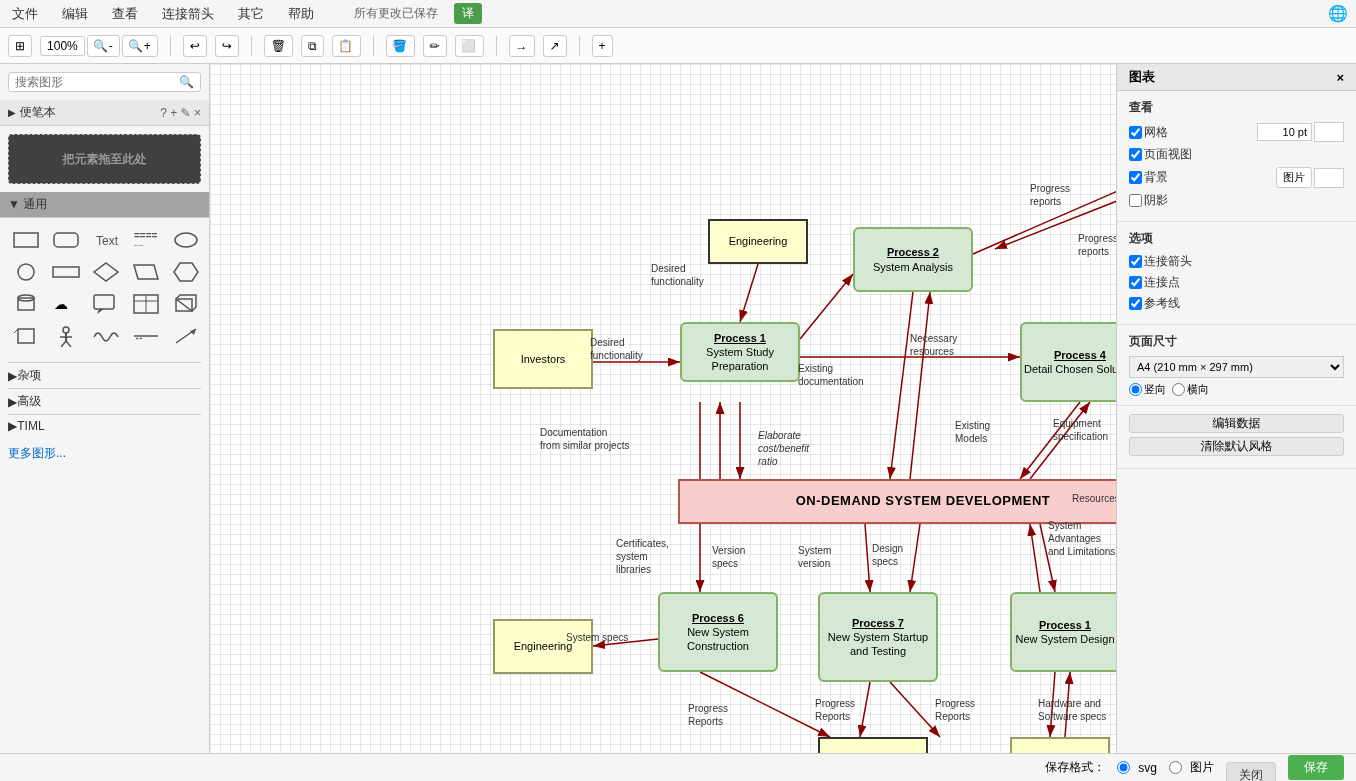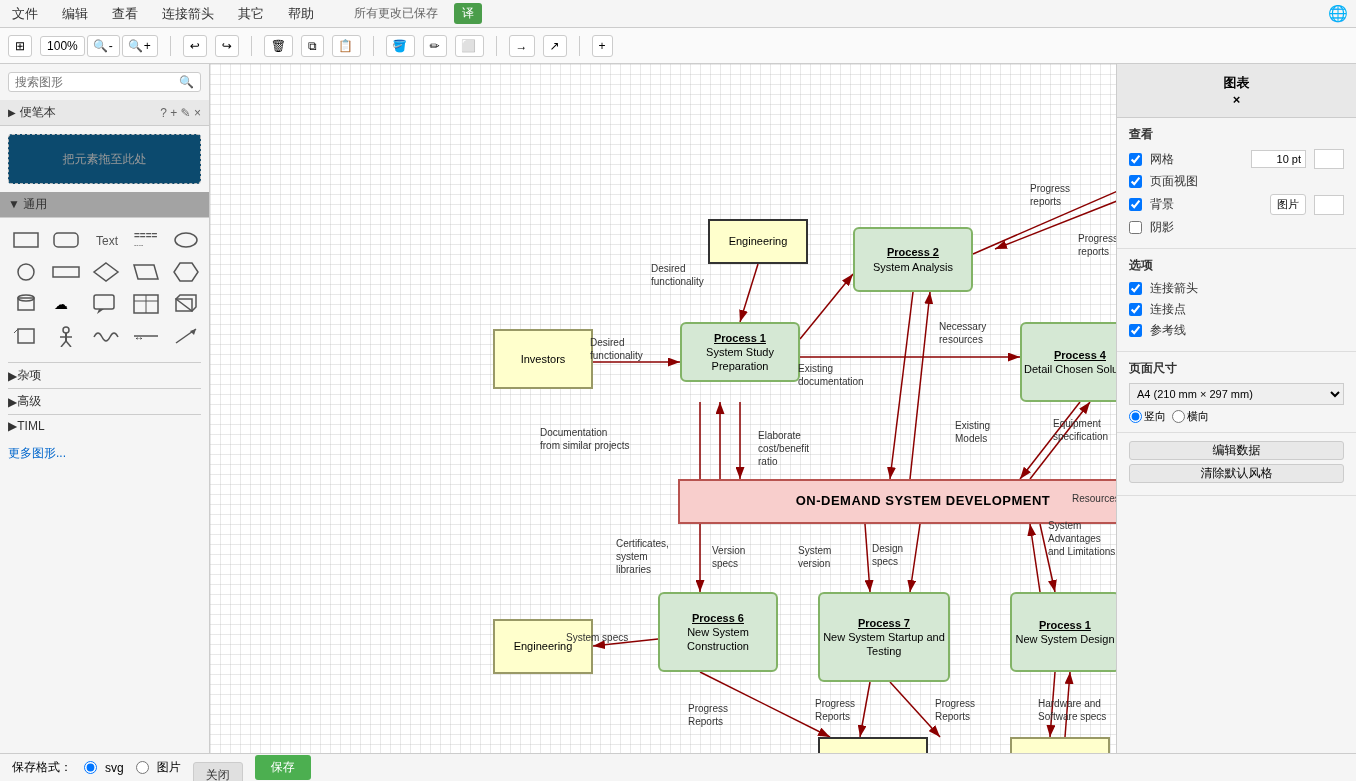--- a/index.html
+++ b/index.html
@@ -41,22 +41,22 @@
     .sidebar-section-header {
       display: flex; align-items: center; padding: 4px 8px; cursor: pointer;
       font-size: 12px; color: #333; background: #e8e8e8; border-bottom: 1px solid #ccc;
       gap: 4px;
     }
     .sidebar-section-header .triangle { font-size: 10px; }
     .sidebar-icons-help { margin-left: auto; display: flex; gap: 4px; color: #666; }
 
     .drop-zone {
       margin: 8px; border: 1px dashed #bbb; border-radius: 4px;
-      background: #0c4a6e; height: 50px; display: flex; align-items: center;
-      justify-content: center; color: #999; font-size: 12px;
+      background: #404040; height: 50px; display: flex; align-items: center;
+      justify-content: center; color: #999; font-size: 12px; font-weight: bold;
     }
 
     .shape-section-header {
       padding: 4px 8px; font-size: 12px; color: #333; background: #a3a3a3;
       border-bottom: 1px solid #ccc; cursor: pointer;
     }
     .shapes-grid {
       display: grid; grid-template-columns: repeat(6, 1fr); gap: 4px;
       padding: 8px;
     }
@@ -82,44 +82,44 @@
       background-size: 10px 10px;
     }
 
     
     #right-panel {
       width: 240px; background: #f5f5f5; border-left: 1px solid #ccc;
       display: flex; flex-direction: column; padding: 0;
     }
     .panel-header {
       display: flex; align-items: center; justify-content: space-between;
-      padding: 10px 12px; background: #e8e8e8; border-bottom: 1px solid #ccc;
-      font-size: 13px; font-weight: bold; flex-direction: column;
+      padding: 4px 12px; background: #e8e8e8; border-bottom: 1px solid #ccc;
+      font-size: 13px; font-weight: bold;
     }
     .panel-section { padding: 8px 12px; border-bottom: 1px solid #ddd; }
     .panel-section-title { font-size: 12px; font-weight: bold; margin-bottom: 6px; color: #333; }
-    .panel-row { display: flex; align-items: center; gap: 8px; margin-bottom: 4px; }
+    .panel-row { display: flex; align-items: center; gap: 2px; margin-bottom: 4px; }
     .panel-row label { font-size: 12px; color: #333; flex: 1; }
     .panel-checkbox { width: 13px; height: 13px; }
     .panel-input { border: 1px solid #ccc; padding: 2px 4px; width: 55px; font-size: 11px; text-align: right; }
     .panel-color-box { width: 30px; height: 20px; border: 1px solid #ccc; background: white; cursor: pointer; }
     .panel-btn {
       display: block; width: 100%; margin-bottom: 4px;
       background: #e8e8e8; border: 1px solid #ccc; border-radius: 3px;
       cursor: pointer; font-size: 12px; text-align: center;
     }
     .panel-select { width: 100%; border: 1px solid #ccc; padding: 3px; font-size: 11px; }
     .page-size-row { display: flex; align-items: center; gap: 6px; margin-top: 4px; }
     .orientation-radio { font-size: 11px; display: flex; align-items: center; gap: 2px; }
 
     
     #bottom-bar {
       position: absolute; bottom: 0; left: 0; right: 0; height: 28px;
       background: #f5f5f5; border-top: 1px solid #ccc;
-      display: flex; align-items: center; 
+      display: flex; align-items: center; justify-content: flex-end;
       padding: 0 12px; gap: 12px; font-size: 12px;
     }
     .save-format { display: flex; align-items: center; gap: 8px; }
     .save-btn {
       background: #4CAF50; color: white; border: none; padding: 4px 16px;
       border-radius: 3px; cursor: pointer; font-size: 12px;
     }
     .close-btn-bottom {
       background: #e0e0e0; color: #333; border: 1px solid #ccc;
       padding: 4px 12px; border-radius: 3px; cursor: pointer; font-size: 12px; margin-top: 16px;
@@ -482,21 +482,21 @@
     <div class="node node-central" style="left:468px; top:415px; width:490px; height:45px;">
       <span>ON-DEMAND SYSTEM DEVELOPMENT</span>
     </div>
 
     <div class="node node-process" style="left:448px; top:528px; width:120px; height:80px;">
       <span class="node-title">Process 6</span>
       <span>New System
 Construction</span>
     </div>
 
-    <div class="node node-process" style="left:608px; top:528px; width:132px; height:90px;">
+    <div class="node node-process" style="left:608px; top:528px; width:120px; height:90px;">
       <span class="node-title">Process 7</span>
       <span>New System
 Startup and
 Testing</span>
     </div>
 
     <div class="node node-process" style="left:800px; top:528px; width:110px; height:80px;">
       <span class="node-title">Process 1</span>
       <span>New System
 Design</span>
@@ -511,38 +511,38 @@
     </div>
 
     <div class="node node-external" style="left:800px; top:673px; width:100px; height:50px; border:2px solid #999966; background:#ffffcc;">
       <span>Vendors</span>
     </div>
 
     <div class="arrow-label" style="left:441px; top:198px;">Desired<br>functionality</div>
     <div class="arrow-label" style="left:380px; top:272px;">Desired<br>functionality</div>
     <div class="arrow-label" style="left:330px; top:362px;">Documentation<br>from similar projects</div>
     <div class="arrow-label" style="left:588px; top:298px;">Existing<br>documentation</div>
-    <div class="arrow-label" style="left:700px; top:256px;padding-left:29px;">Necessary<br>resources</div>
+    <div class="arrow-label" style="left:700px; top:268px;">Necessary<br>resources</div>
     <div class="arrow-label" style="left:745px; top:355px;">Existing<br>Models</div>
     <div class="arrow-label" style="left:843px; top:353px;">Equipment<br>specification</div>
     <div class="arrow-label" style="left:820px; top:118px;">Progress<br>reports</div>
     <div class="arrow-label" style="left:868px; top:168px;">Progress<br>reports</div>
 
     <div class="arrow-label" style="left:862px; top:428px;">Resources</div>
     <div class="arrow-label" style="left:838px; top:455px;">System<br>Advantages<br>and Limitations</div>
     <div class="arrow-label" style="left:406px; top:473px;">Certificates,<br>system<br>libraries</div>
     <div class="arrow-label" style="left:502px; top:480px;">Version<br>specs</div>
     <div class="arrow-label" style="left:588px; top:480px;">System<br>version</div>
     <div class="arrow-label" style="left:662px; top:478px;">Design<br>specs</div>
     <div class="arrow-label" style="left:356px; top:567px;">System specs</div>
     <div class="arrow-label" style="left:478px; top:638px;">Progress<br>Reports</div>
     <div class="arrow-label" style="left:605px; top:633px;">Progress<br>Reports</div>
     <div class="arrow-label" style="left:725px; top:633px;">Progress<br>Reports</div>
     <div class="arrow-label" style="left:828px; top:633px;">Hardware and<br>Software specs</div>
-    <div class="arrow-label" style="left:548px; top:365px;">Elaborate<br>cost/benefit<br>ratio</div>
+    <div class="arrow-label" style="left:548px; top:365px;font-style:italic;">Elaborate<br>cost/benefit<br>ratio</div>
 
   </div>
 
   <div id="right-panel">
     <div class="panel-header">
       <span>图表</span>
       <span>×</span>
     </div>
 
     <div class="panel-section">

